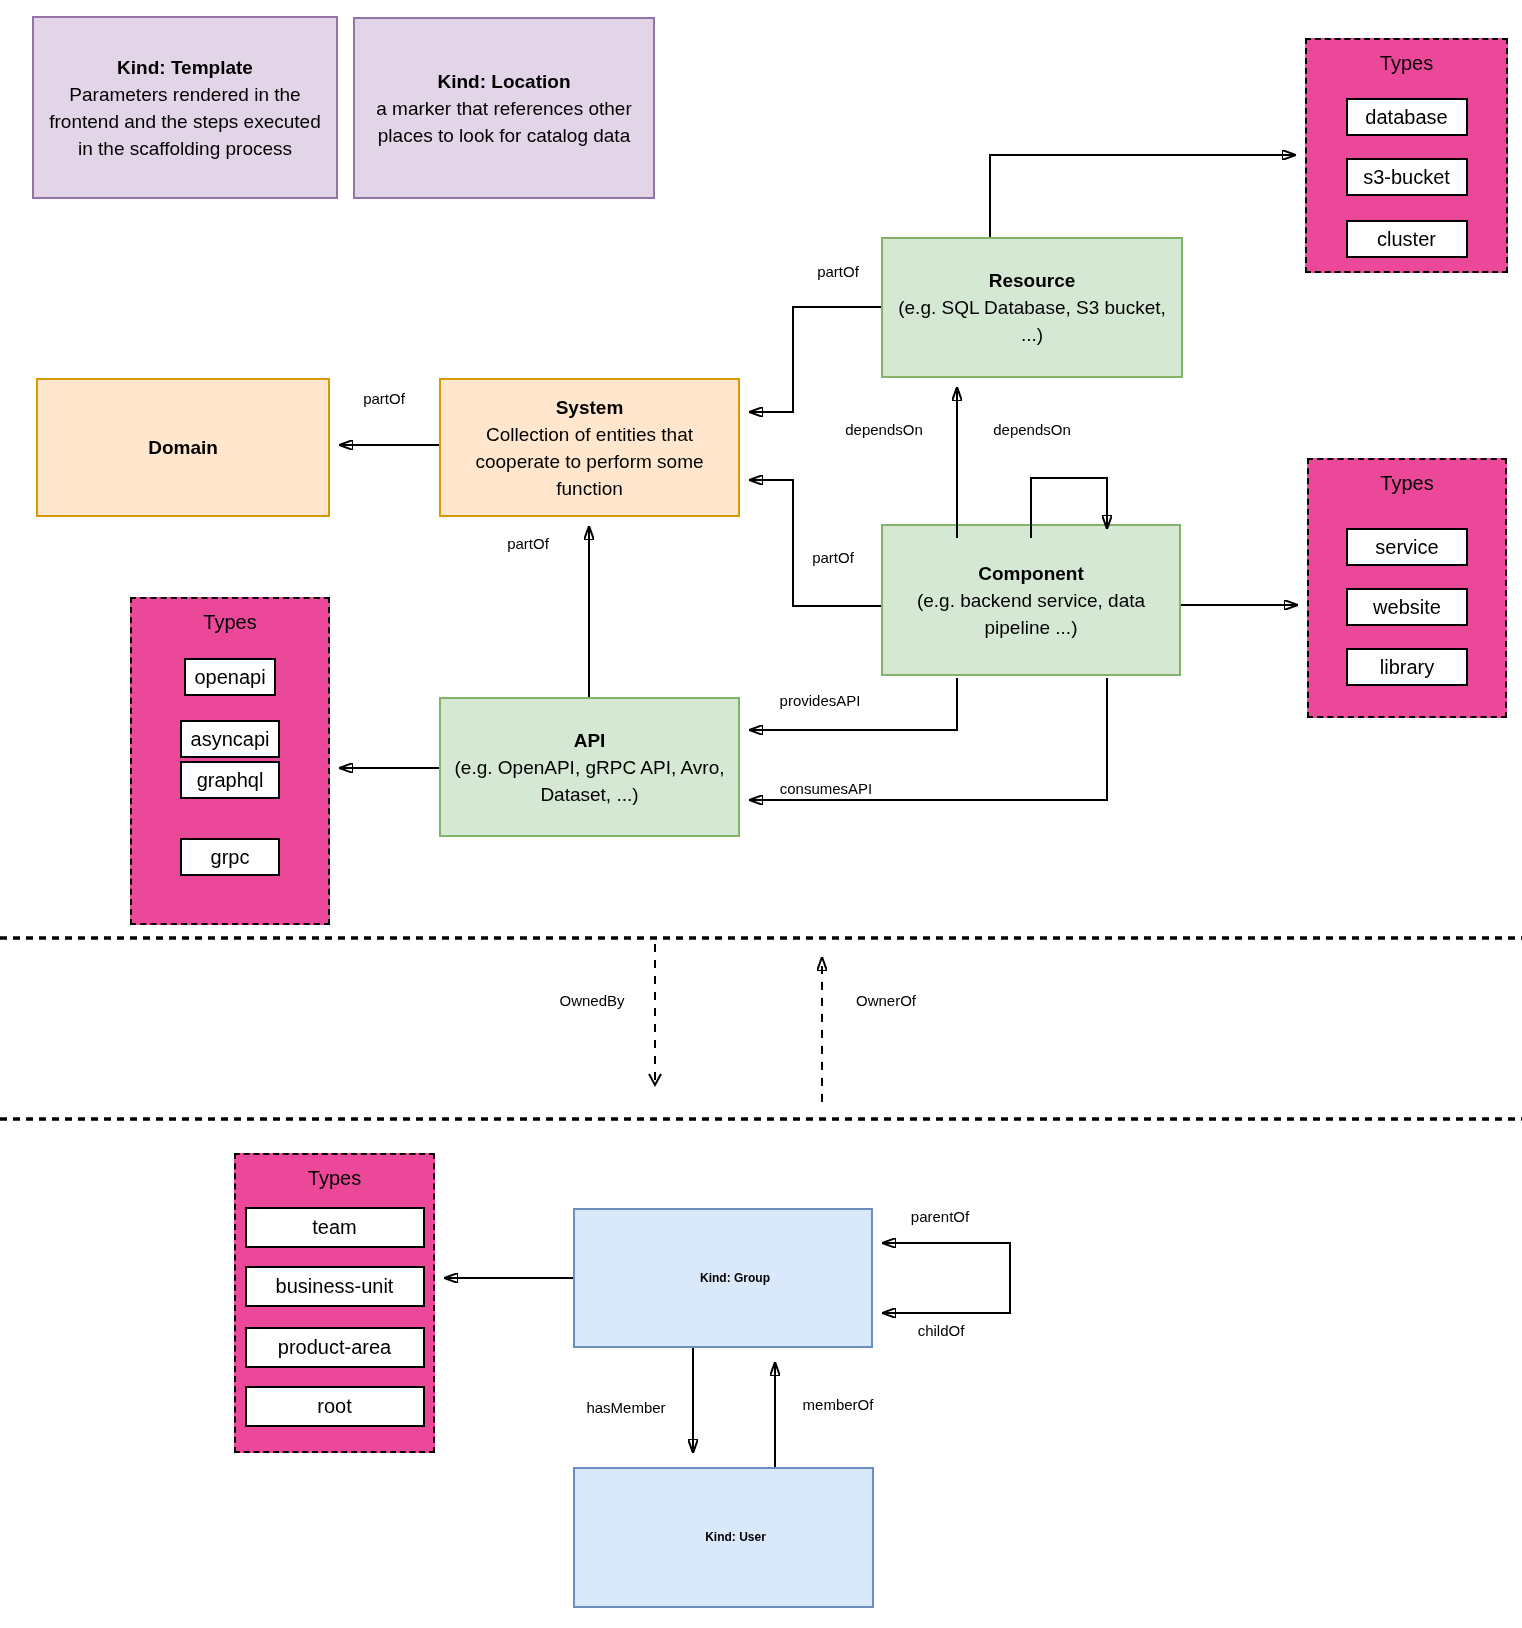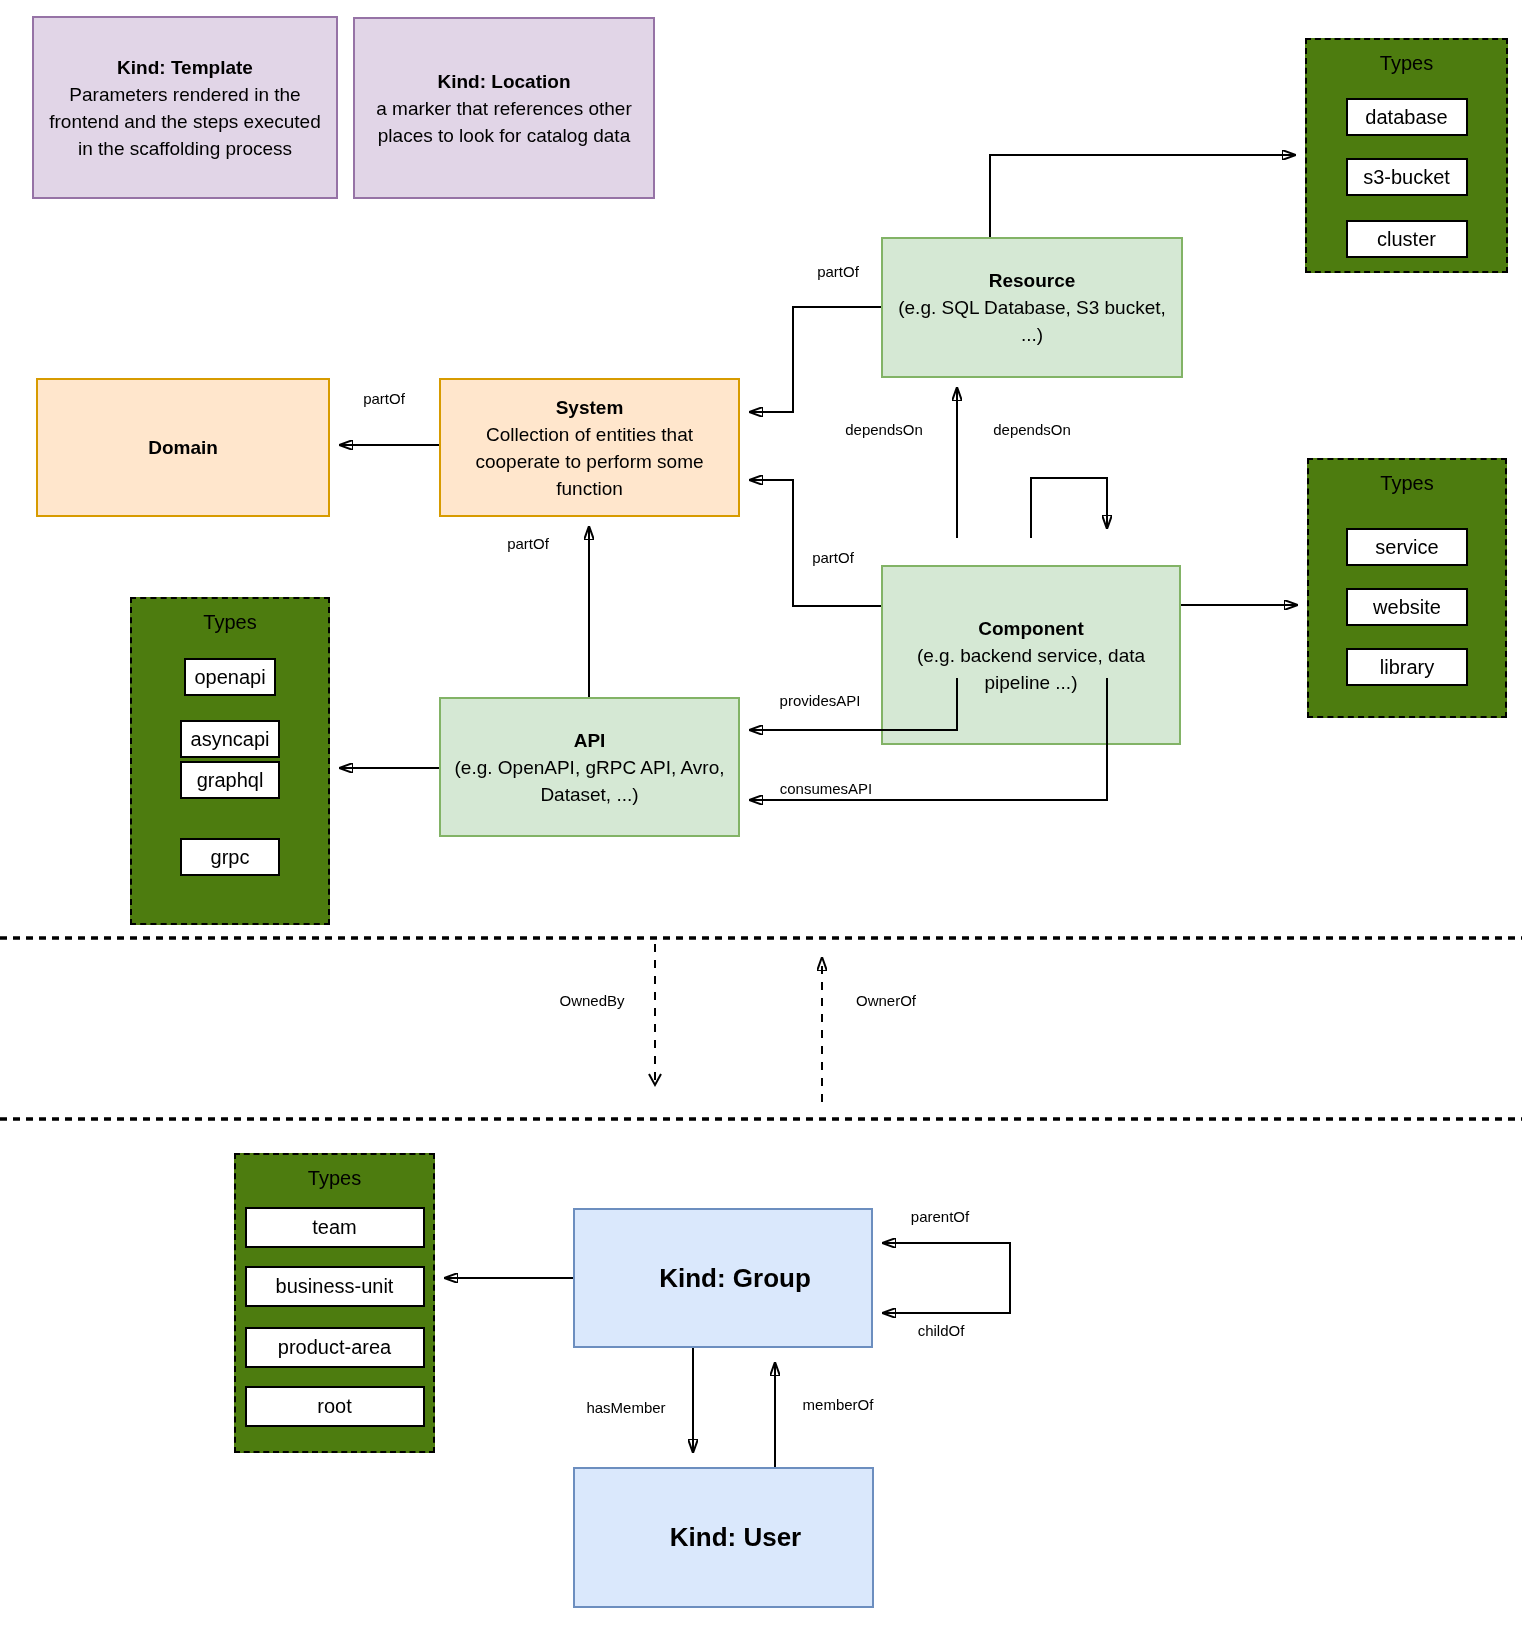--- a/index.html
+++ b/index.html
@@ -1,27 +1,27 @@
 <!DOCTYPE html>
 <html style="--green-fill: #d5e8d4; --green-stroke: #82b366; --orange-fill: #ffe6cc; --orange-stroke: #d79b00; --purple-fill: #e1d5e7; --purple-stroke: #9673a6; --blue-fill: #dae8fc; --blue-stroke: #6c8ebf; --line-color: #000000;"><head>
 <meta charset="utf-8">
 <style>
   html,body { margin:0; padding:0; background:#ffffff; font-family:"Liberation Sans",sans-serif; color:#000; }
   .canvas { position:relative; width:1522px; height:1628px; background:#fff; overflow:hidden; }
 
   .node { position:absolute; display:flex; flex-direction:column; justify-content:center; align-items:center;
           text-align:center; padding:6px 10px; box-sizing:border-box; font-size:19px; line-height:27px; }
   .node .title { font-weight:bold; }
-  .node.big-title .title { font-size:26px;margin-left:24px; }
+  .node.big-title .title { font-size:12px;margin-left:24px; }
   .green  { background:var(--green-fill);  border:2px solid var(--green-stroke); }
   .orange { background:var(--orange-fill); border:2px solid var(--orange-stroke); }
   .purple { background:var(--purple-fill); border:2px solid var(--purple-stroke); }
   .blue   { background:var(--blue-fill);   border:2px solid var(--blue-stroke); }
 
-  .panel { position:absolute; border:2px dashed #000; box-sizing:border-box; background:#4d7c0f; }
+  .panel { position:absolute; border:2px dashed #000; box-sizing:border-box; background:#ec4899; }
   .panel .ptitle { position:absolute; top:12px; left:0; right:0; text-align:center; font-size:20px; }
   .pitem { position:absolute; left:50%; transform:translateX(-50%); border:2px solid #000; background:#fff;
            display:flex; align-items:center; justify-content:center; font-size:20px; box-sizing:border-box;
            white-space:nowrap; }
 
   svg.edges { position:absolute; left:0; top:0; pointer-events:none; }
   svg.edges path { fill:none; stroke:#000; stroke-width:2; }
   svg.edges path.dash { stroke-dasharray:8 8; }
   svg.edges path.divider { stroke-width:3.5; stroke-dasharray:7 6; }
 
@@ -50,21 +50,21 @@
 
   <div class="node orange" style="left:36px;top:378px;width:294px;height:139px">
     <div class="title">Domain</div>
   </div>
 
   <div class="node orange" style="left:439px;top:378px;width:301px;height:139px">
     <div class="title">System</div>
     <div class="desc">Collection of entities that cooperate to perform some function</div>
   </div>
 
-  <div class="node green" style="left:881px;top:565px;width:300px;height:180px">
+  <div class="node green" style="left:881px;top:524px;width:300px;height:152px">
     <div class="title">Component</div>
     <div class="desc">(e.g. backend service, data pipeline ...)</div>
   </div>
 
   <div class="node green" style="left:439px;top:697px;width:301px;height:140px">
     <div class="title">API</div>
     <div class="desc">(e.g. OpenAPI, gRPC API, Avro, Dataset, ...)</div>
   </div>
 
   <div class="node blue big-title" style="left:573px;top:1208px;width:300px;height:140px">

